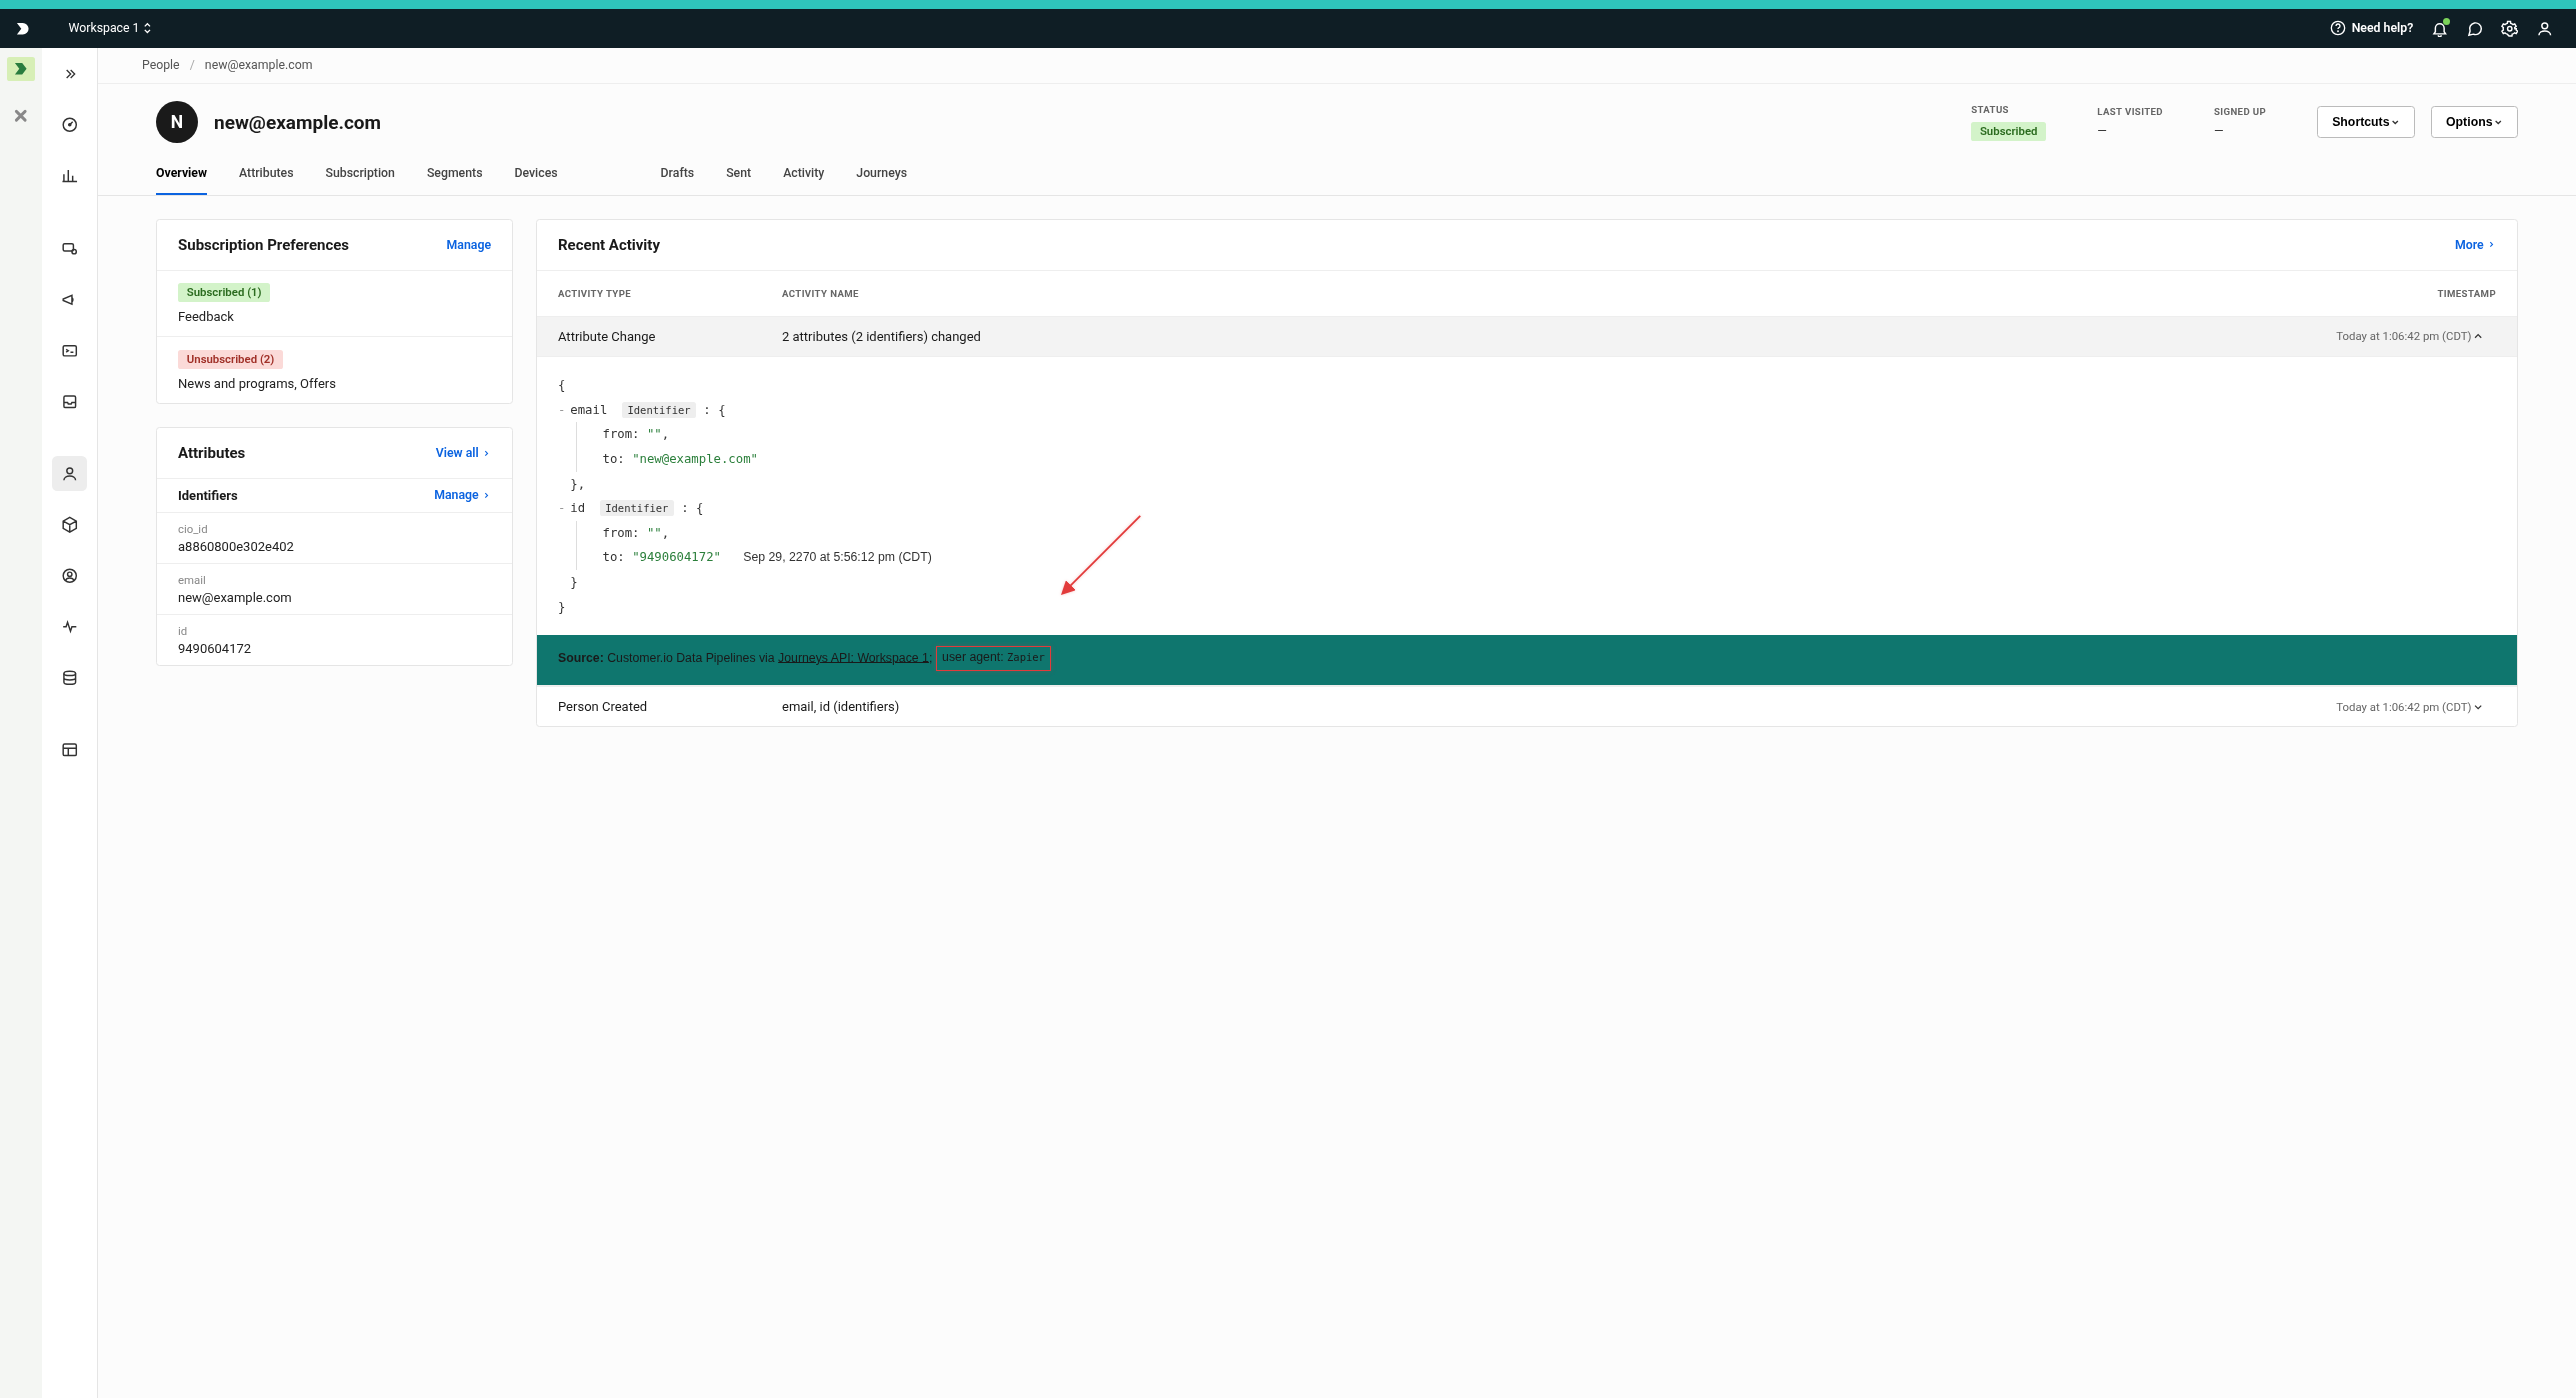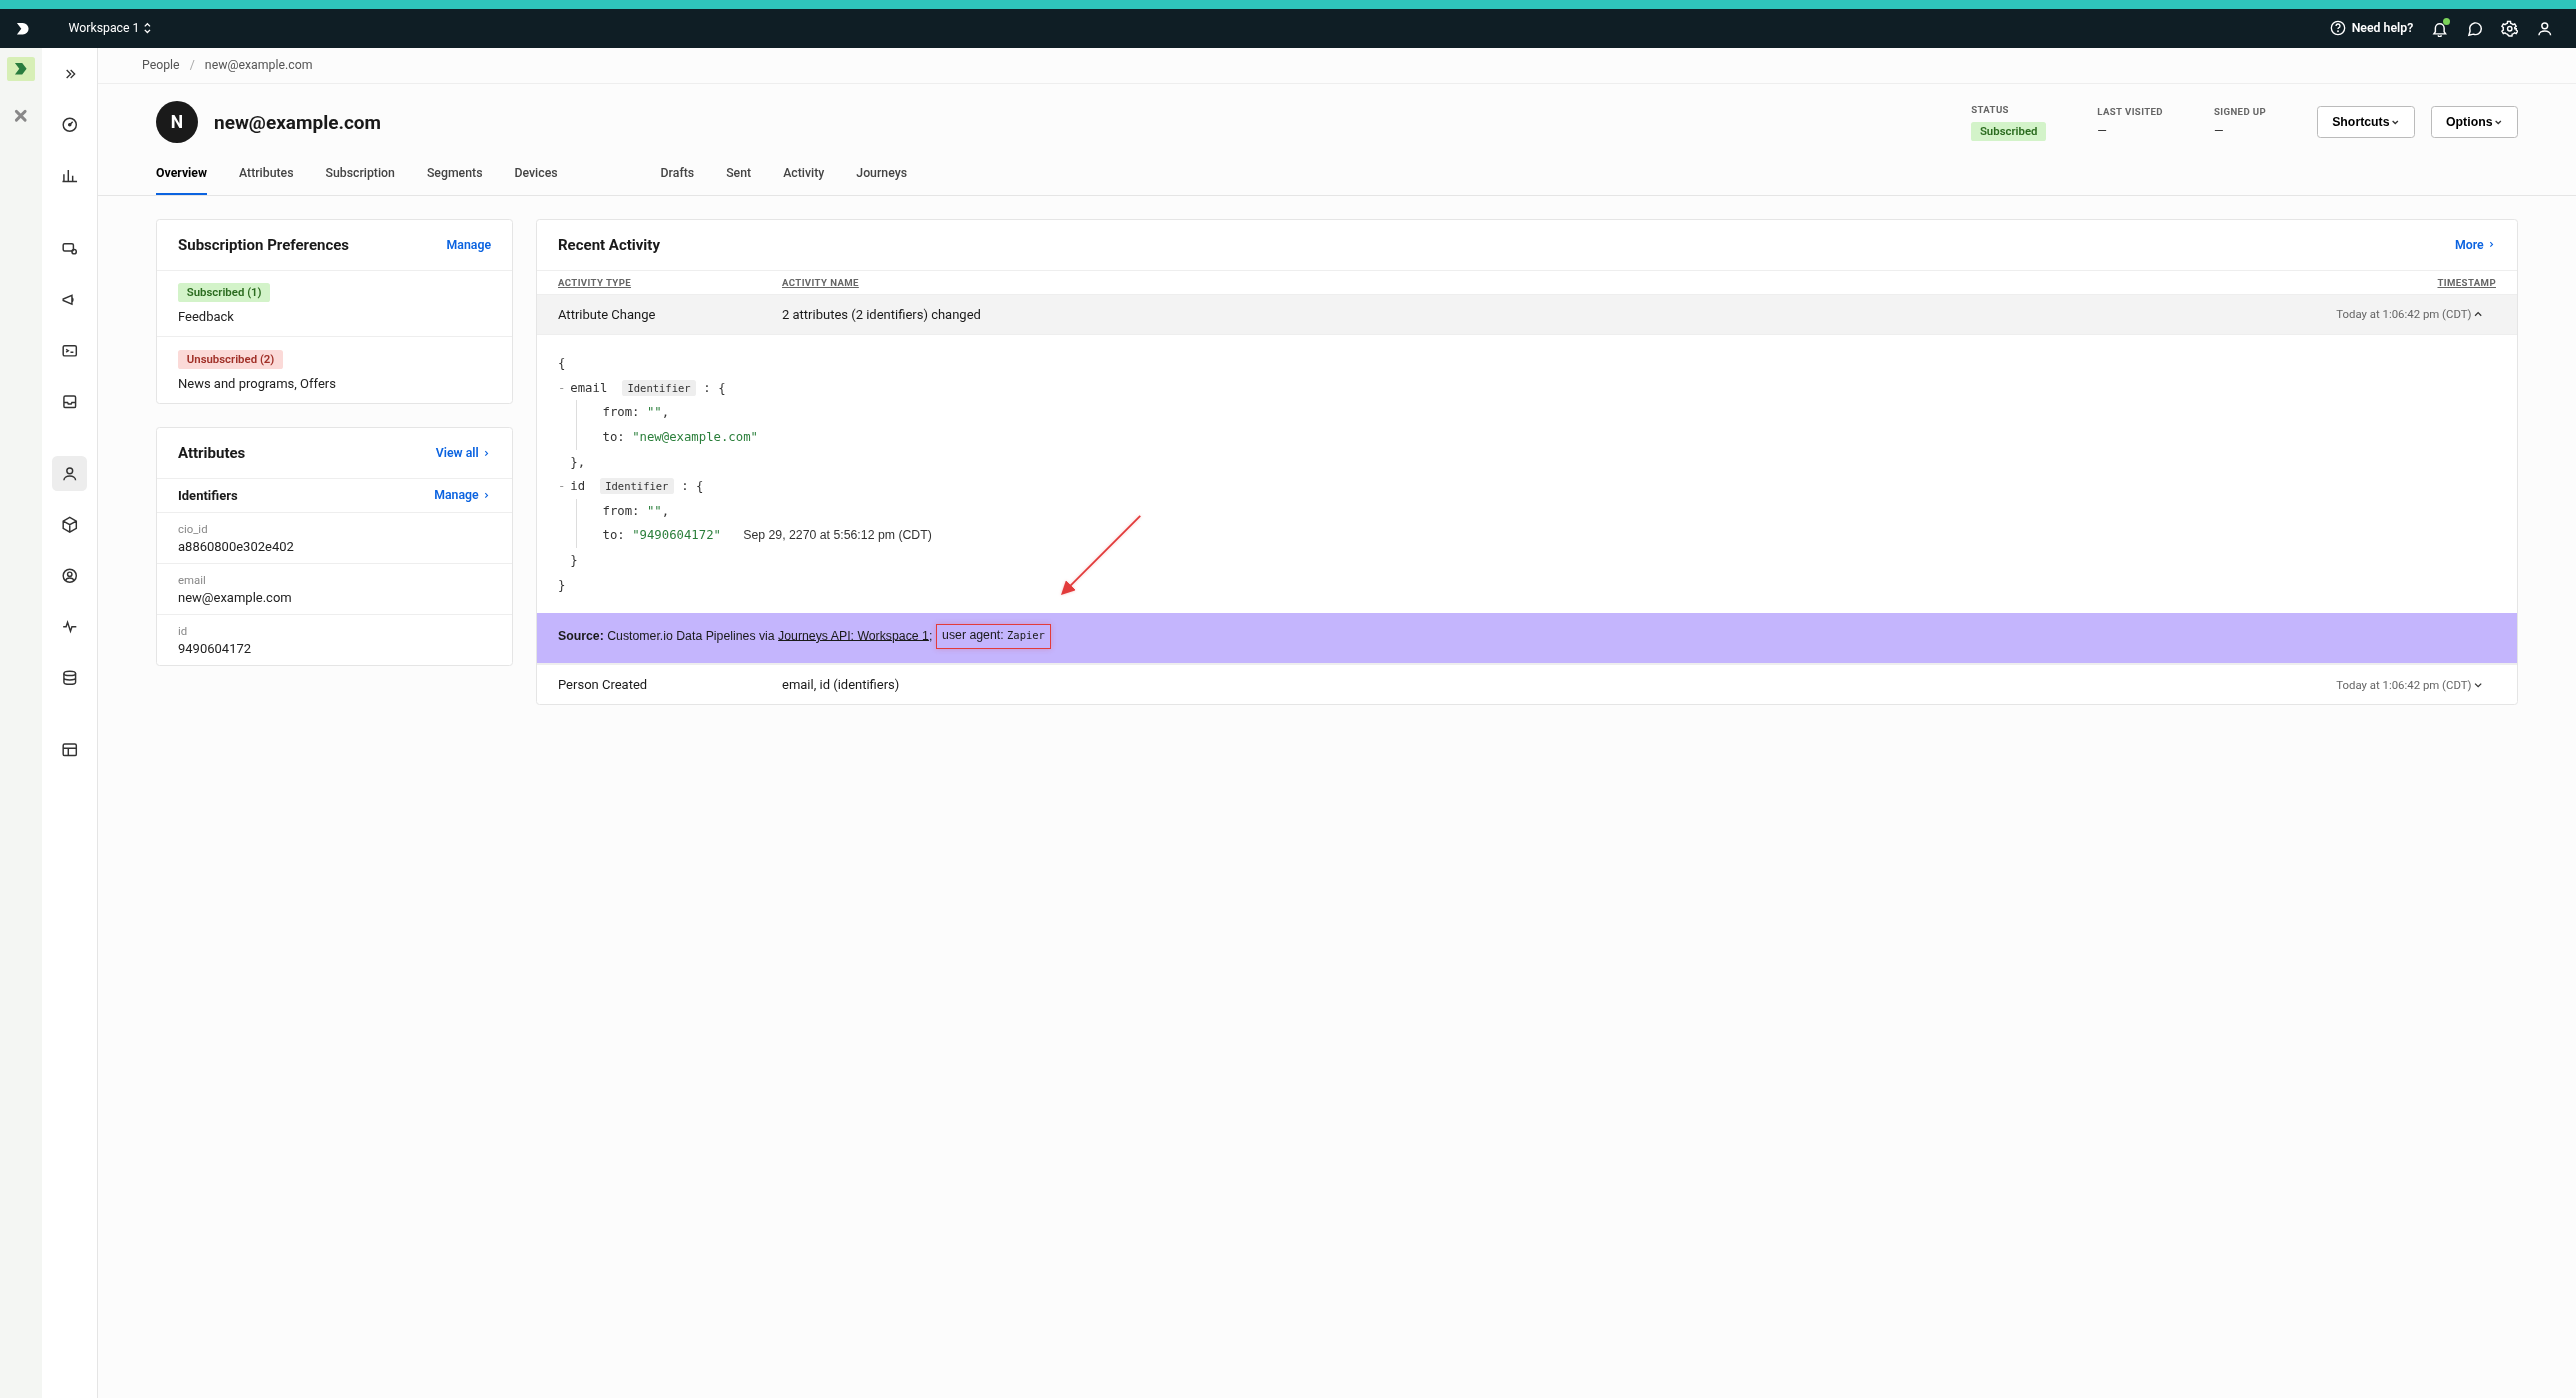--- a/index.html
+++ b/index.html
@@ -49,36 +49,36 @@
 .pill-sub { background: #d3f3c9; color: #2b6b1f; padding: 2.6px 8.8px; border-radius: 2.6px; font-weight: 600; font-size: 11.4px; display: inline-block; margin-bottom: 7px; text-align: right; }
 .pill-unsub { background: #fbdad8; color: #a03028; padding: 2.6px 8.8px; border-radius: 2.6px; font-weight: 600; font-size: 11.4px; display: inline-block; margin-bottom: 7px; }
 .sub-text { font-size: 13px; color: #222; }
 .attr-subhead { display: flex; justify-content: space-between; align-items: center; padding: 8.8px 21px; border-top: 0.9px solid #eee; }
 .attr-subtitle { font-weight: 700; font-size: 13px; }
 .attr-row { padding: 8.8px 21px; border-top: 0.9px solid #eee; }
 .attr-key { font-size: 11.4px; color: #888; margin-bottom: 3.5px; }
 .attr-val { font-size: 13px; color: #222; }
 .activity-card { background: #fff; border: 0.9px solid #e5e5e5; border-radius: 3.5px; }
 .act-head { display: flex; align-items: center; justify-content: space-between; padding: 16px 21px; }
-.table-head { display: flex; padding: 6px 21px; border-top: 0.9px solid #eee; font-size: 9.6px; font-weight: 700; letter-spacing: 0.4px; color: #666; text-decoration: underline; }
+.table-head { display: flex; padding: 17px 21px; border-top: 0.9px solid #eee; font-size: 9.6px; font-weight: 700; letter-spacing: 0.4px; color: #666; }
 .col-type { width: 224px; }
 .col-name { flex: 1; }
 .col-ts { width: 175px; text-align: right; }
 .act-row { display: flex; align-items: center; padding: 12.3px 21px; border-top: 0.9px solid #eee; font-size: 13px; }
 .act-row.expanded { background: #f3f3f3; }
 .act-row .ts { color: #666; font-size: 11.4px; text-align: right; }
 .chev-holder { width: 24.5px; text-align: right; cursor: pointer; }
 .json-body { padding: 16px 21px; background: #fff; border-top: 0.9px solid #eee; font-family: ui-monospace, Menlo, monospace; font-size: 12.3px; line-height: 2; color:#333;}
 .json-body .ident-tag { background: #eee; padding: 1.8px 5.3px; border-radius: 2.6px; font-size: 10.5px; font-family: ui-monospace, Menlo, monospace; }
 .json-body .str { color: #2b7f3b; }
 .json-indent-1 { padding-left: 12.3px; position: relative; }
 .json-indent-1::before { content: "-"; position: absolute; left: 0; color: #999; }
 .json-indent-2 { padding-left: 26px; border-left: 0.9px solid #ddd; margin-left: 17.5px; }
 .json-indent-1b { padding-left: 12.3px; }
-.src-line { padding: 10.5px 21px 14px 21px; font-size: 12.3px; border-bottom: 0.9px solid #eee; background: #c4b5fd; font-family: -apple-system, sans-serif; line-height: 1.6; }
+.src-line { padding: 10.5px 21px 14px 21px; font-size: 12.3px; border-bottom: 0.9px solid #eee; background: #0f766e; font-family: -apple-system, sans-serif; line-height: 1.6; }
 .src-line .u { text-decoration: underline; }
 .agent-box { border: 1.8px solid #e23b3b; padding: 1.8px 5.3px; display: inline-block; box-shadow: 0 0 5.3px rgba(226,59,59,0.25); }
 .agent-box .mono { font-family: ui-monospace, Menlo, monospace; font-size: 10.5px; }
 .arrow-annot { position: absolute; pointer-events: none; filter: drop-shadow(0 0.9px 1.8px rgba(226,59,59,0.3));}
 .right-wrap { position: relative; }
 svg { display: block; }
 </style>
 </head>
 <body>
 

